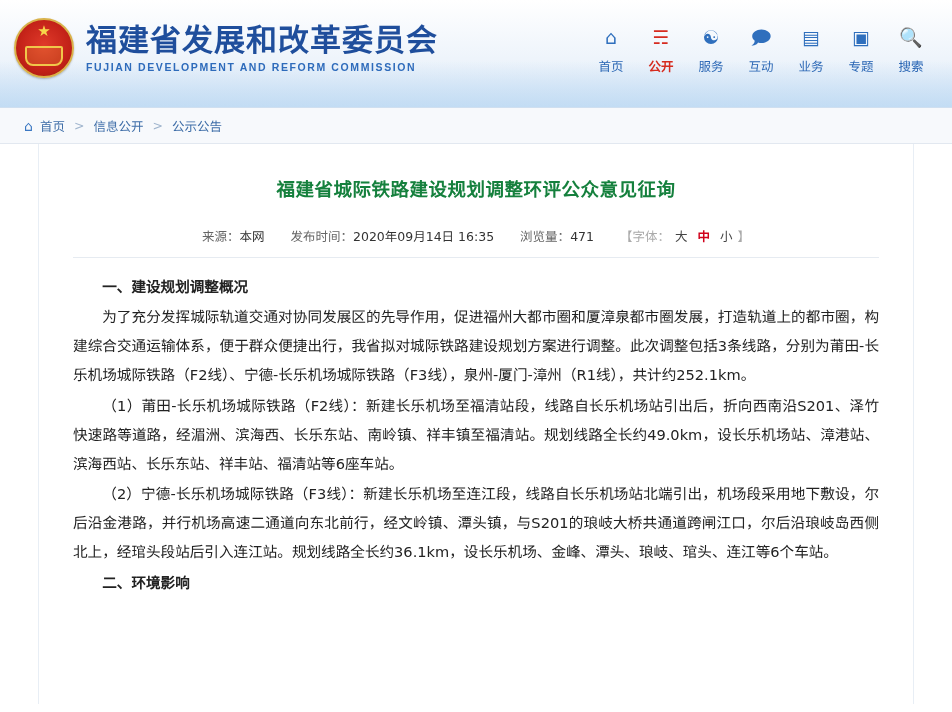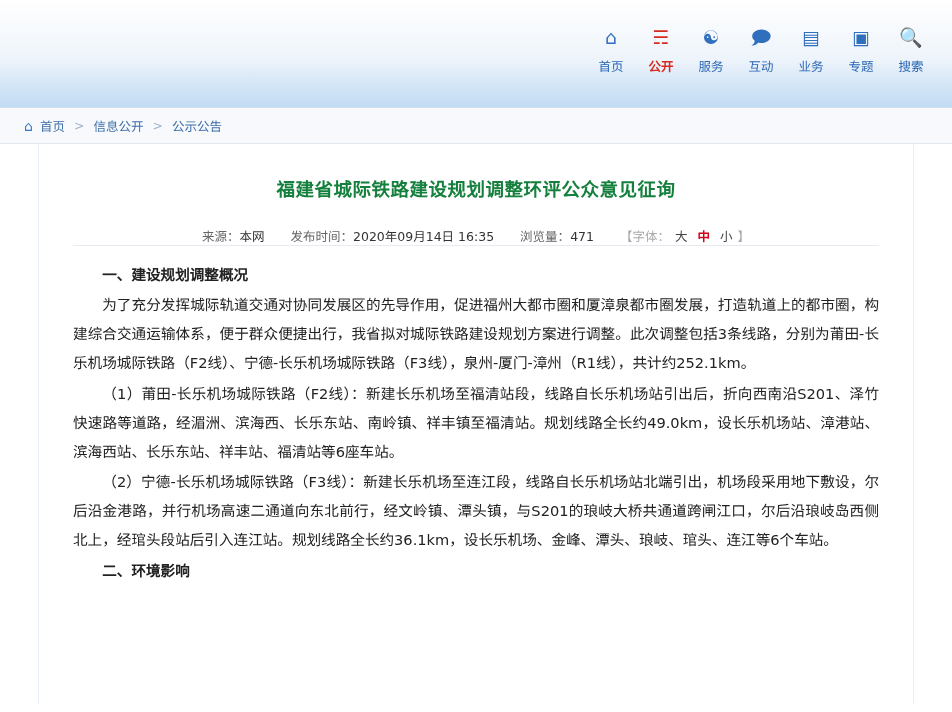--- a/index.html
+++ b/index.html
@@ -156,20 +156,21 @@
     margin: 6px 0 22px 0;
     line-height: 1.5;
   }
   .meta {
     display: flex;
     justify-content: center;
     align-items: flex-start;
     gap: 26px;
     font-size: 12.5px;
     color: #666;
+    padding-bottom: 12px;
     border-bottom: 1px solid #e6ebf1;
   }
   .meta span b { font-weight: 400; color: #333; }
   .meta .label { color: #666; }
   .font-box { color: #666; font-family: Liberation Serif, serif; }
   .font-box .fb { margin: 0 5px; cursor: pointer; color: #444; }
   .font-box .fb.sel { color: #d0021b; font-weight: 700; }
   .font-box .brk { color: #aaa; }
 
   .body-text {
@@ -184,20 +185,27 @@
   .body-text p.h { font-weight: 700; }
 </style>
 </head>
 <body>
 
 <div class="page">
 
   <div class="header">
     <div class="header-bg-fade"></div>
 
+    <div class="brand">
+      <div class="emblem"></div>
+      <div class="brand-text">
+        <div class="brand-cn">福建省发展和改革委员会</div>
+        <div class="brand-en">FUJIAN DEVELOPMENT AND REFORM COMMISSION</div>
+      </div>
+    </div>
 
     <div class="nav">
       <div class="nav-item">
         <div class="nav-ico">⌂</div>
         <div class="nav-label">首页</div>
       </div>
       <div class="nav-item active">
         <div class="nav-ico">☴</div>
         <div class="nav-label">公开</div>
       </div>

